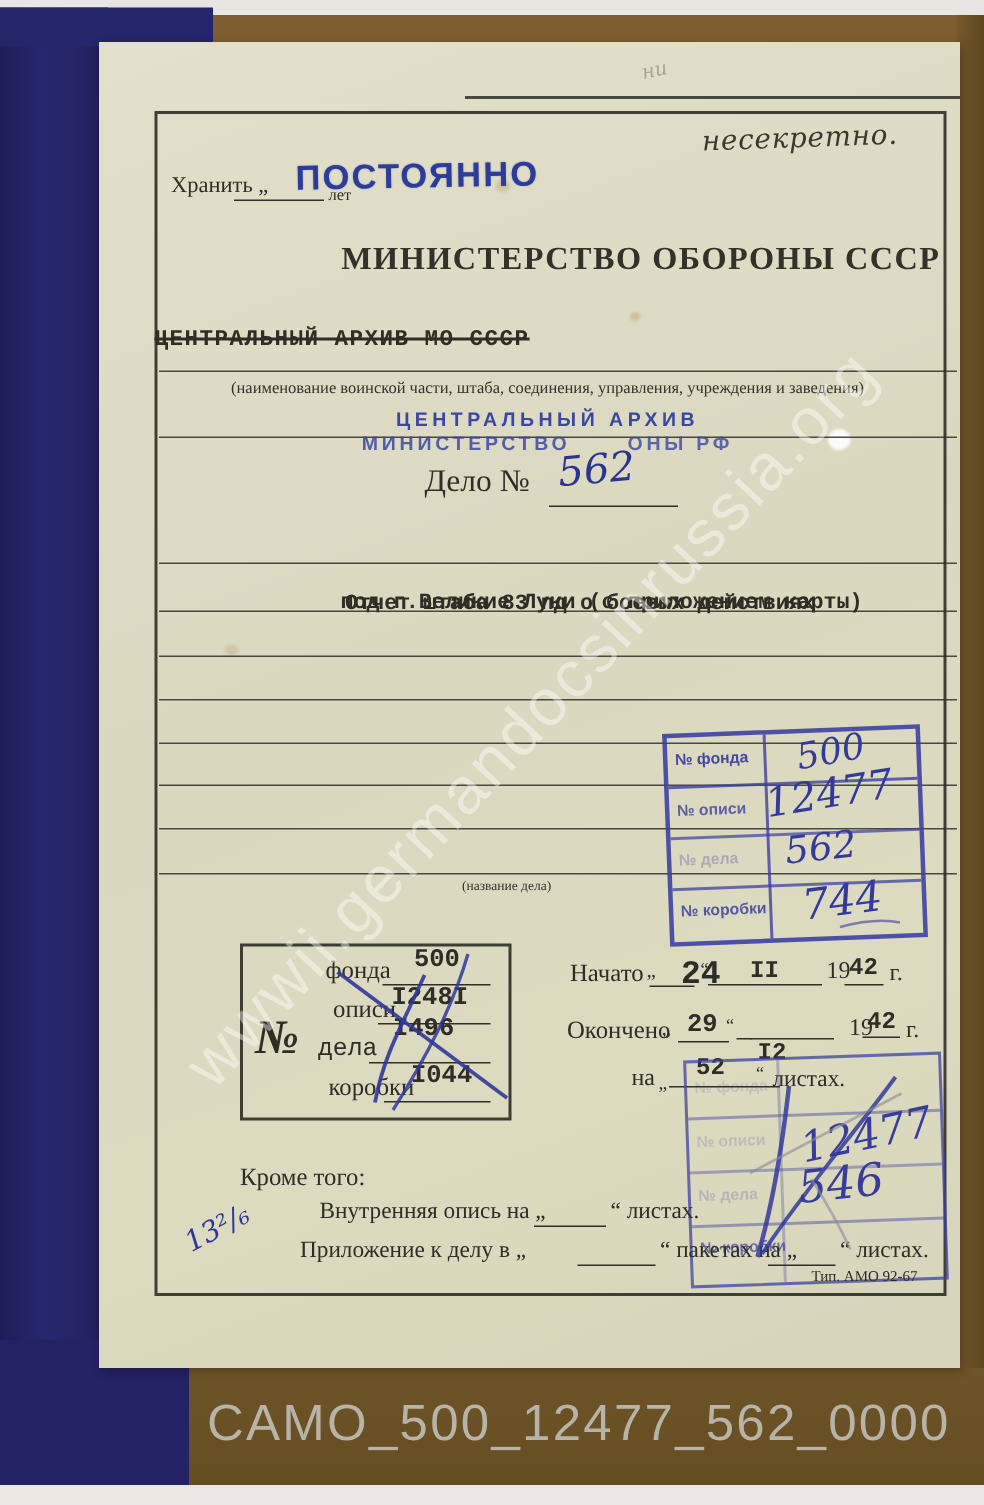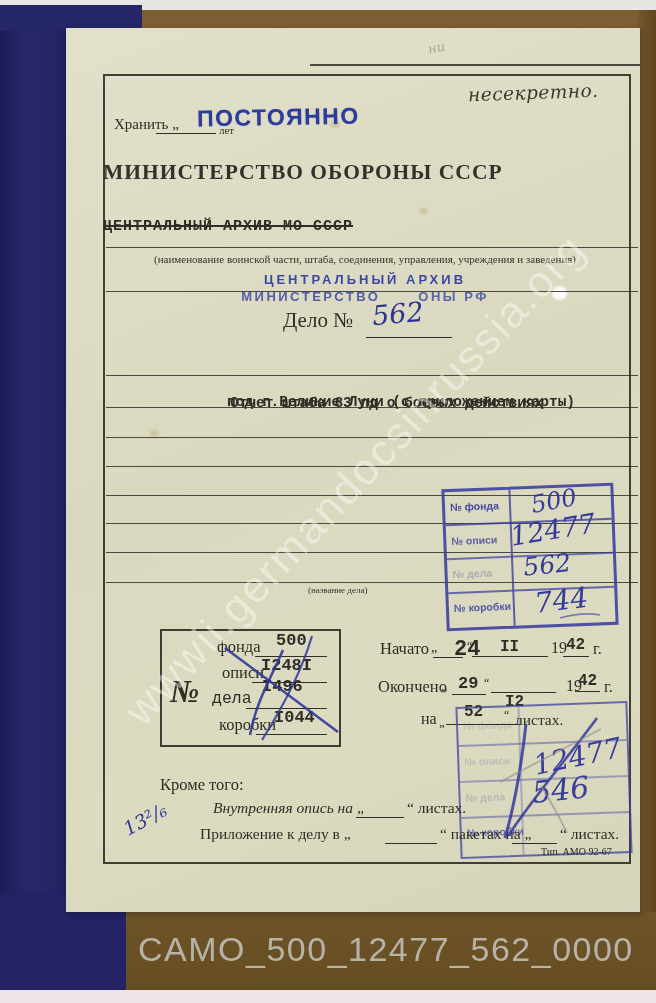--- a/index.html
+++ b/index.html
@@ -52,21 +52,21 @@
 <div class="rule" style="left:106px;top:582px;width:532px;"></div>
 
 <div class="abs hand" style="left:428px;top:40px;font-size:13px;color:rgba(125,118,95,.55);transform:rotate(-12deg);">ни</div>
 <div class="abs hand" style="left:468px;top:82px;font-size:18.5px;letter-spacing:.5px;color:#3b382f;transform:rotate(-2deg);">несекретно.</div>
 
 <div class="abs serif" style="left:114px;top:116px;font-size:15px;">Хранить „</div>
 <div class="ul" style="left:156px;top:133px;width:60px;"></div>
 <div class="abs serif" style="left:219px;top:124px;font-size:11px;">лет</div>
 <div class="abs sans" style="left:197px;top:104px;font-size:23px;font-weight:700;letter-spacing:1.5px;color:#2c3c9b;transform:rotate(-1deg);text-shadow:0 0 1px rgba(44,60,155,.5);">ПОСТОЯННО</div>
 
-<div class="abs serif" style="left:103px;top:160px;width:524px;text-align:left;font-size:21.5px;font-weight:700;letter-spacing:1px;color:#32312a;">МИНИСТЕРСТВО ОБОРОНЫ СССР</div>
+<div class="abs serif" style="left:103px;top:160px;width:524px;text-align:right;font-size:21.5px;font-weight:700;letter-spacing:1px;color:#32312a;">МИНИСТЕРСТВО ОБОРОНЫ СССР</div>
 
 <div class="abs mono" style="left:103px;top:218px;width:524px;text-align:left;font-size:15px;letter-spacing:1px;text-decoration:line-through;text-decoration-thickness:2px;">ЦЕНТРАЛЬНЫЙ АРХИВ МО СССР</div>
 <div class="abs serif" style="left:103px;top:253px;width:524px;text-align:center;font-size:11px;color:#33322b;">(наименование воинской части, штаба, соединения, управления, учреждения и заведения)</div>
 
 <div class="abs sans" style="left:103px;top:272px;width:524px;text-align:center;font-size:13px;font-weight:700;letter-spacing:3px;color:#3a47a3;">ЦЕНТРАЛЬНЫЙ АРХИВ</div>
 <div class="abs" style="left:103px;top:287px;width:524px;text-align:center;">
   <span class="sans" style="font-size:13px;font-weight:700;letter-spacing:2.5px;color:#3a47a3;opacity:.85;">МИНИСТЕРСТВО</span>
   <span class="sans" style="font-size:13px;font-weight:700;letter-spacing:2.5px;color:#3a47a3;opacity:.8;margin-left:34px;">ОНЫ РФ</span>
 </div>
 
@@ -148,21 +148,21 @@
   <div class="abs" style="left:0;top:108px;width:168px;border-top:2px solid rgba(62,66,160,.45);"></div>
   <div class="abs stamp-label" style="left:5px;top:11px;opacity:.15;">№ фонда</div>
   <div class="abs stamp-label" style="left:5px;top:47px;opacity:.18;">№ описи</div>
   <div class="abs stamp-label" style="left:5px;top:83px;opacity:.22;">№ дела</div>
   <div class="abs stamp-label" style="left:5px;top:118px;opacity:.7;">№ коробки</div>
 </div>
 <div class="abs hand" style="left:533px;top:740px;font-size:28px;color:#383c9a;transform:rotate(-12deg);">12477</div>
 <div class="abs hand" style="left:532px;top:772px;font-size:30px;color:#383c9a;transform:rotate(-6deg);">546</div>
 
 <div class="abs serif" style="left:160px;top:775px;font-size:16.5px;">Кроме того:</div>
-<div class="abs serif" style="left:213px;top:799px;font-size:15.5px;font-style:italic;">Внутренняя опись на „</div>
+<div class="abs serif" style="left:213px;top:799px;font-size:15.5px;">Внутренняя опись на „</div>
 <div class="ul" style="left:356px;top:817px;width:48px;"></div>
 <div class="abs serif" style="left:407px;top:799px;font-size:15.5px;">“ листах.</div>
 <div class="abs serif" style="left:200px;top:825px;font-size:15.5px;">Приложение к делу в „</div>
 <div class="ul" style="left:385px;top:843px;width:52px;"></div>
 <div class="abs serif" style="left:440px;top:825px;font-size:15.5px;">“ пакетах на „</div>
 <div class="ul" style="left:512px;top:843px;width:45px;"></div>
 <div class="abs serif" style="left:560px;top:825px;font-size:15.5px;">“ листах.</div>
 
 <div class="abs serif" style="left:541px;top:846px;font-size:10px;color:#2c2b25;">Тип. АМО 92-67</div>
 <div class="abs hand" style="left:122px;top:808px;font-size:19px;color:#2f3796;transform:rotate(-28deg);">13²/₆</div>

